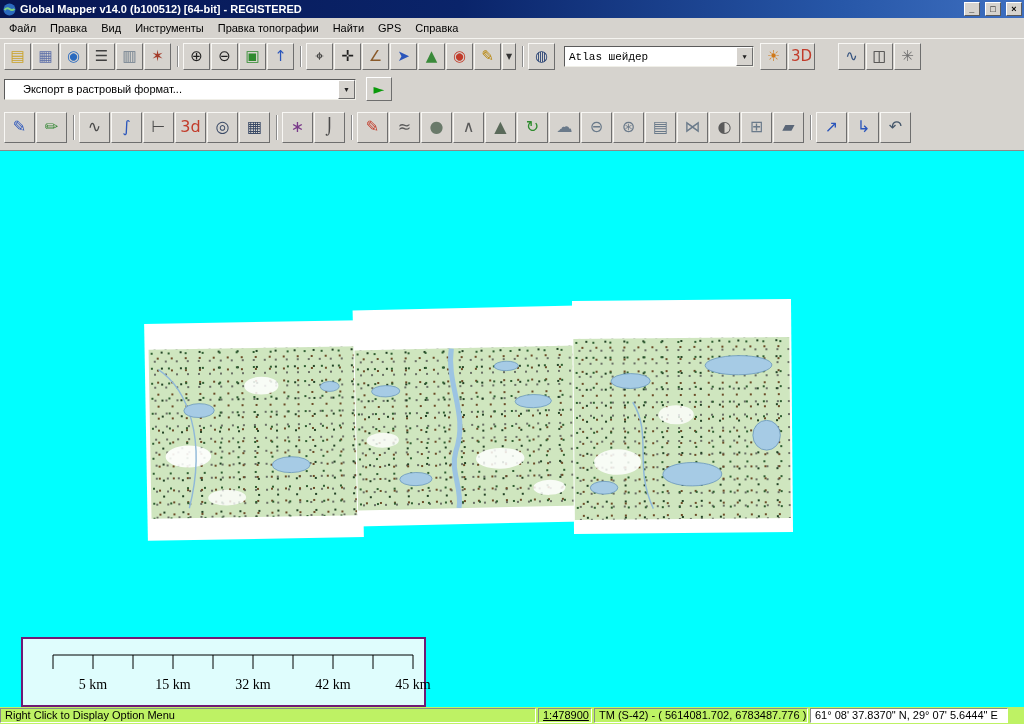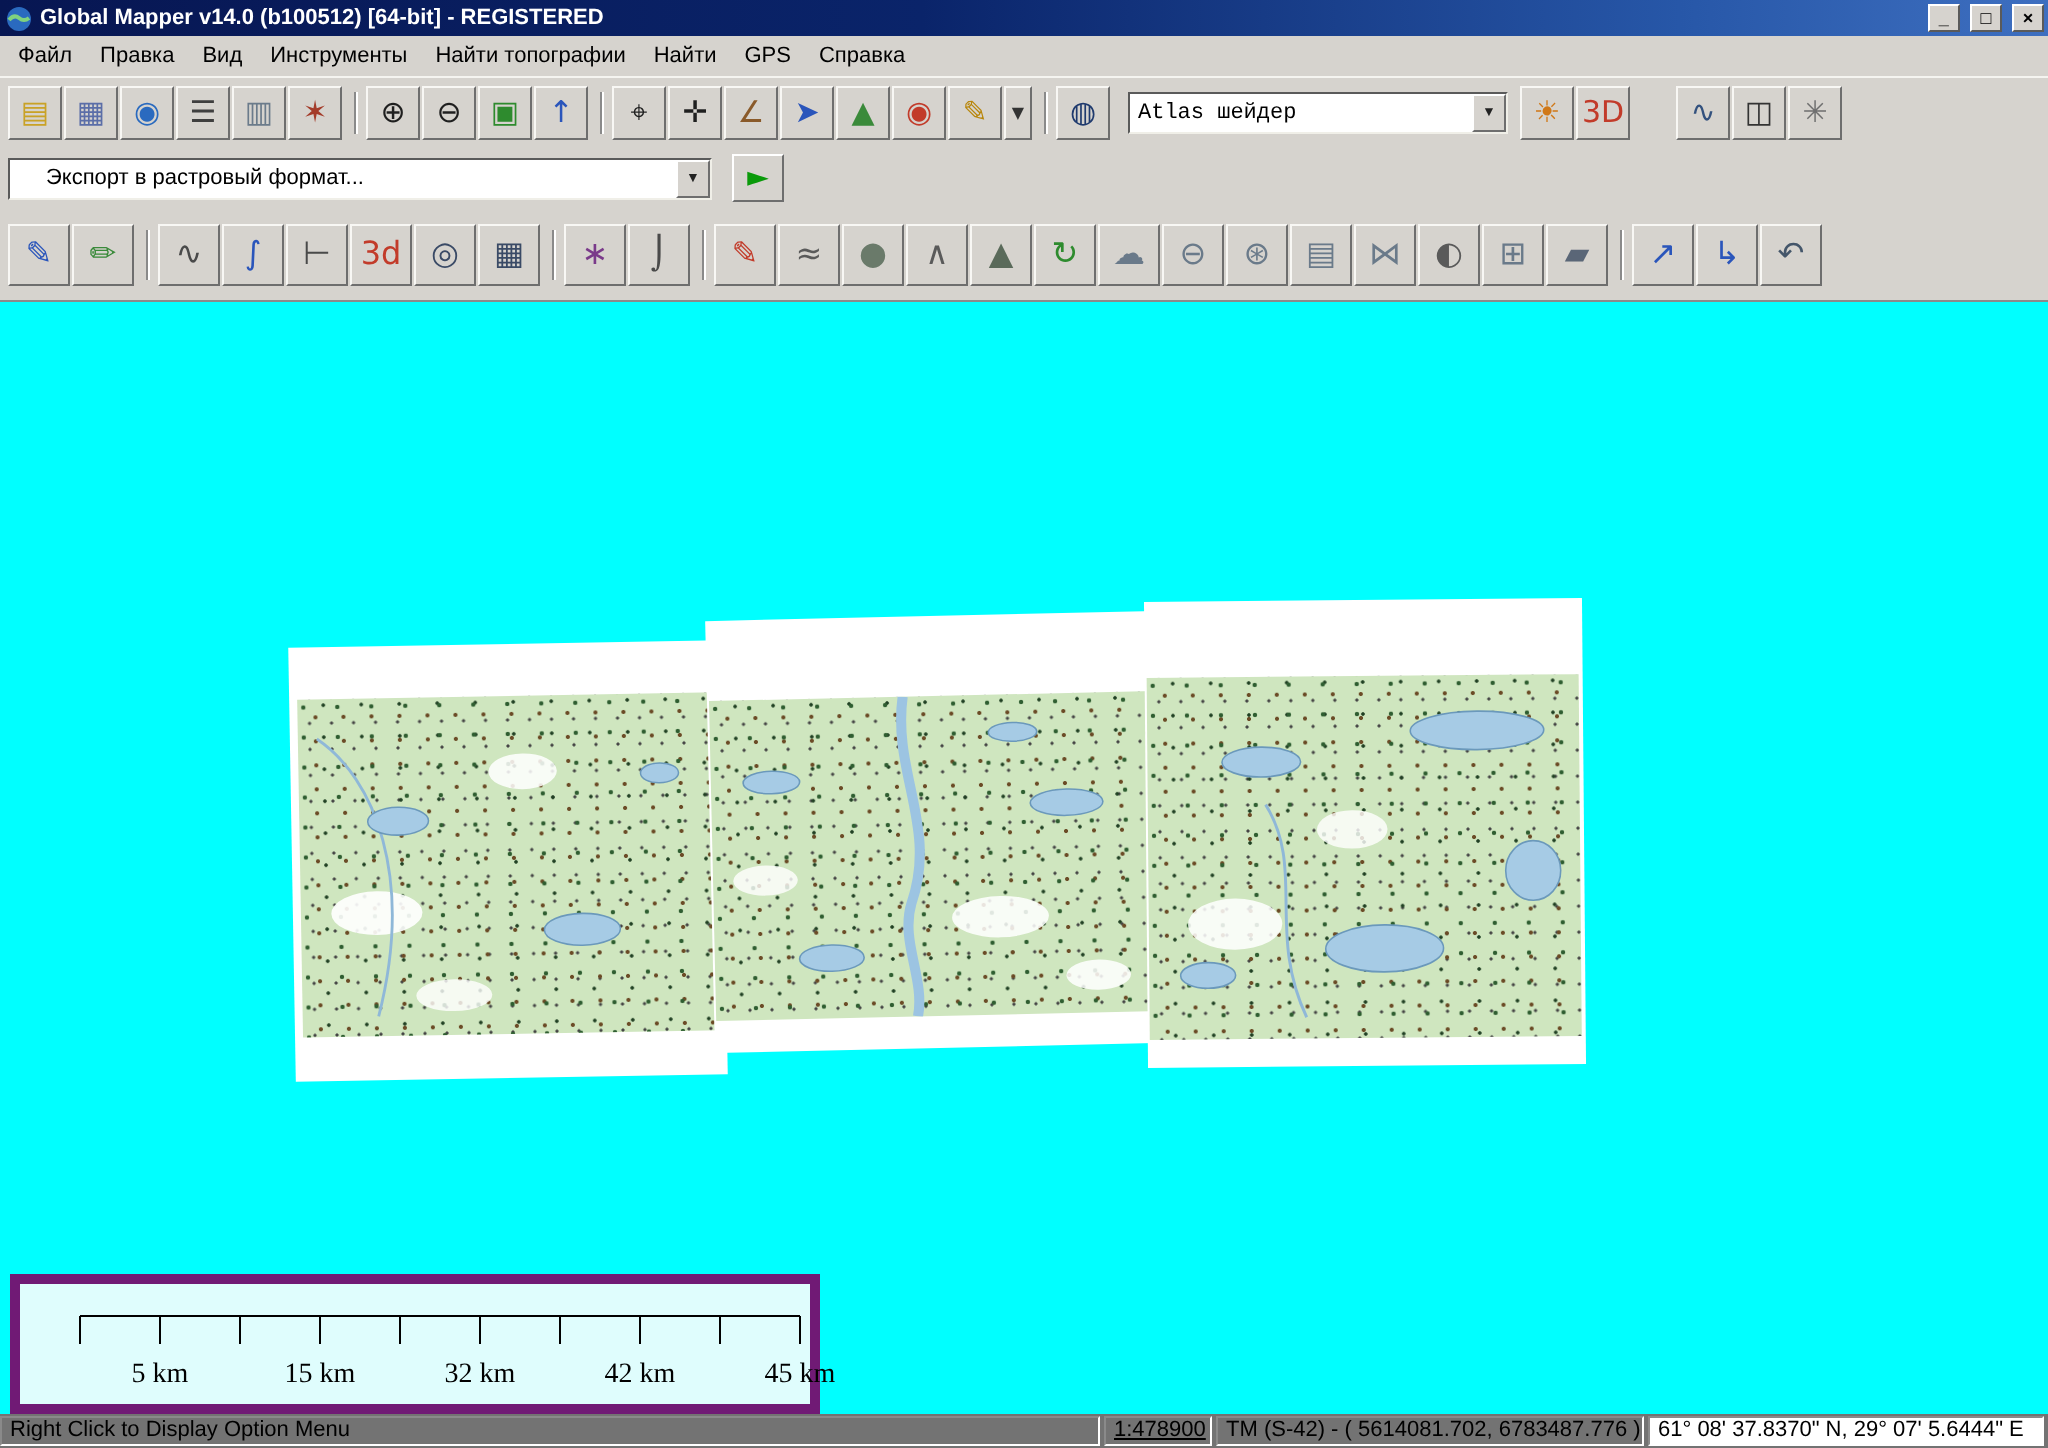--- a/index.html
+++ b/index.html
@@ -59,27 +59,27 @@
       radial-gradient(circle at 9px 9px,  #6b4b26 0.8px, rgba(0,0,0,0) 1.2px),
       radial-gradient(circle at 13px 3px, #1f3f22 0.7px, rgba(0,0,0,0) 1.1px),
       radial-gradient(circle at 6px 12px, #444444 0.6px, rgba(0,0,0,0) 1.0px);
     background-size:17px 15px, 14px 12px, 19px 16px, 11px 13px; }
   .sheet-a .sheet-content { left:4px; right:3px; top:26px; bottom:22px; }
   .sheet-b .sheet-content { left:1px; right:2px; top:40px; bottom:16px; }
   .sheet-c .sheet-content { left:1px; right:2px; top:38px; bottom:14px; }
   .overlay { position:absolute; left:0; top:0; width:100%; height:100%; }
 
   
-  .scalebar { position:absolute; left:5px; top:486px; width:405px; height:70px; background:#dffdfd; border:5px solid #701a75; }
+  .scalebar { position:absolute; left:21px; top:486px; width:405px; height:70px; background:#dffdfd; border:2px solid #701a75; }
   .sb-ticks { position:absolute; left:0; top:10px; }
   .sb-labels { position:absolute; left:30px; top:38px; width:400px; display:flex; }
   .sb-label { width:80px; text-align:center; font-family:"Liberation Serif",serif; font-size:14px; }
 
   
-  .statusbar { flex:0 0 17px; height:17px; display:flex; align-items:flex-end; gap:2px; background:#737373; padding:1px 2px 1px 0; }
+  .statusbar { flex:0 0 17px; height:17px; display:flex; align-items:flex-end; gap:2px; background:#bef264; padding:1px 16px 1px 0; }
   .sb-panel { border:1px solid; border-color:#8a8a8a #fff #fff #8a8a8a; padding:0 4px; line-height:13px; white-space:nowrap; overflow:hidden; }
   .sb-panel.hint { flex:1; }
   .sb-panel.scale { width:54px; text-align:center;text-decoration:underline; }
   .sb-panel.proj { width:214px; }
   .sb-panel.coords { width:198px; background:#fff; }
 </style>
 </head>
 <body>
 
 <div class="window">
@@ -97,21 +97,21 @@
       <button class="wbtn">□</button>
       <button class="wbtn">×</button>
     </span>
   </div>
 
   <div class="menubar">
     <div class="menu-item"><span>Файл</span></div>
       <div class="menu-item"><span>Правка</span></div>
       <div class="menu-item"><span>Вид</span></div>
       <div class="menu-item"><span>Инструменты</span></div>
-      <div class="menu-item"><span>Найти топографии</span></div>
+      <div class="menu-item"><span>Правка топографии</span></div>
       <div class="menu-item"><span>Найти</span></div>
       <div class="menu-item"><span>GPS</span></div>
       <div class="menu-item"><span>Справка</span></div>
   </div>
 
   <div class="toolbar tb-main">
     <div class="tb-group">
       <button class="tbtn">
           <span class="glyph" style="color: rgb(201, 162, 39);">▤</span>
         </button>

